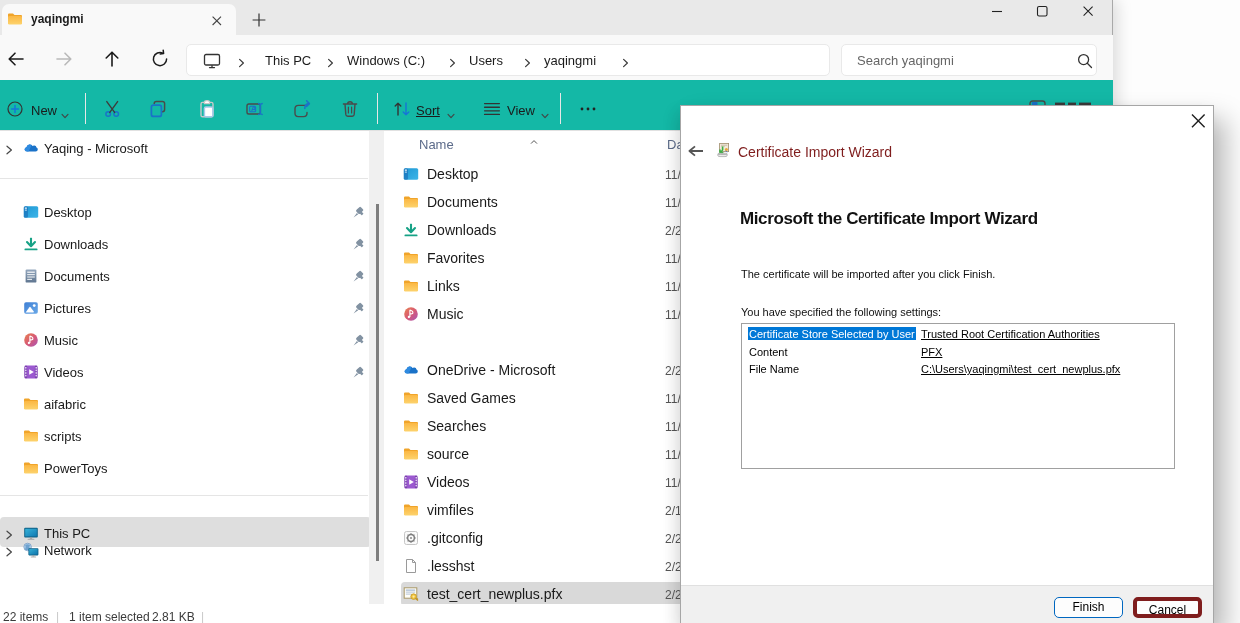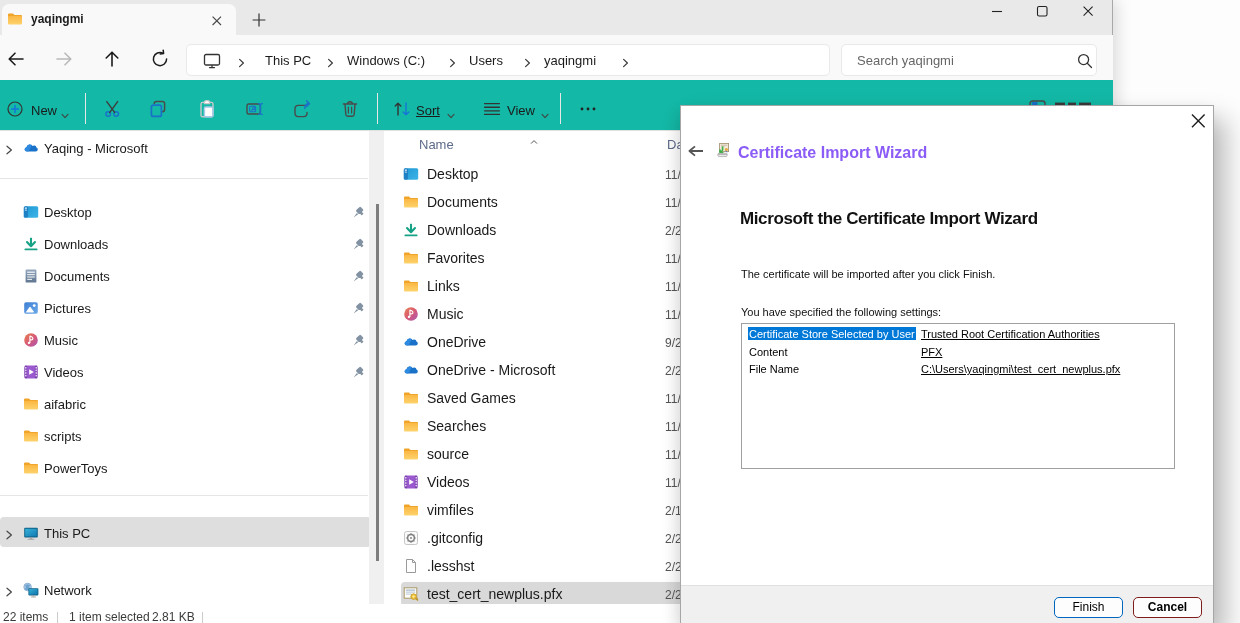--- a/index.html
+++ b/index.html
@@ -41,21 +41,21 @@
 #dlgtitle { position:absolute; left:59px; top:103px; font-size:17px; font-weight:bold; color:#111; letter-spacing:-0.38px; }
 #dlgbody1 { position:absolute; left:60px; top:162px; font-size:11px; color:#111; }
 #dlgbody2 { position:absolute; left:60px; top:200px; font-size:11px; color:#111; }
 #setbox { position:absolute; left:60px; top:217px; width:434px; height:146px; background:#fff; border:1px solid #a0a0a0; }
 .setrow { position:absolute; left:7px; font-size:11px; color:#000; white-space:nowrap; }
 .setsel { position:absolute; left:6px; top:3px; width:168px; height:13px; background:#0078d7; }
 .setval { position:absolute; left:179px; font-size:11px; color:#000; white-space:nowrap;text-decoration:underline; }
 #dlgfooter { position:absolute; left:0; top:479px; width:532px; height:39px; background:#f0f0f0; border-top:1px solid #e0e0e0; }
 .dbtn { position:absolute; top:11px; width:69px; height:21px; border-radius:5px; background:#fdfdfd; font-size:12px; text-align:center; line-height:19px; color:#000; }
 #btnfinish { left:373px; border:1.5px solid #0067c0; }
-#btncancel { left:452px; border:1px solid #7f1d1d;font-weight:bold; }
+#btncancel { left:452px; border:4px solid #7f1d1d; }
 </style></head>
 <body>
 <div id="page">
 <div id="explorer">
 
 <div id="tabbar">
   <div id="tab">
     <span style="position:absolute;left:5px;top:7px;"><svg width="16" height="16" viewBox="0 0 16 16" style="">
               <path d="M1 3.5 Q1 2.5 2 2.5 L6 2.5 L7.5 4 L14 4 Q15 4 15 5 L15 6 L1 6 Z" fill="#f0a42a"></path>
               <defs>
@@ -397,21 +397,21 @@
                   <stop offset="1" stop-color="#1179b2"></stop>
                 </linearGradient>
               </defs>
               <rect x="1.2" y="2.8" width="13.6" height="9.6" rx="1" fill="#0e6288"></rect>
               <rect x="2.2" y="3.8" width="11.6" height="7.6" fill="url(#tpc)"></rect>
               <rect x="6.8" y="12.4" width="2.4" height="1.4" fill="#9a9a9a"></rect>
               <rect x="4.6" y="13.8" width="6.8" height="1.1" rx="0.5" fill="#b0b0b0"></rect>
             </svg></span>
           <span class="stxt">This PC</span>
         </div>
-        <div class="srow" style="top:444px;">
+        <div class="srow" style="top:404px;">
           <span class="schev"><svg width="10" height="12" viewBox="0 0 10 12" style="">
               <path d="M3 2.2 L7.4 6 L3 9.8" stroke="#454545" stroke-width="1.2" fill="none" stroke-linecap="round" stroke-linejoin="round"></path>
             </svg></span>
           <span class="sic"><svg width="16" height="16" viewBox="0 0 16 16" style="">
               <circle cx="4.6" cy="5" r="3.8" fill="#b8d4ec"></circle>
               <path d="M2.2 3 Q4.6 1.6 7 3 Q5.8 5.2 6.6 7.6 Q4.2 8.6 2 7.4 Q3.2 5 2.2 3 Z" fill="#6fa3d0"></path>
               <circle cx="4.6" cy="5" r="3.8" fill="none" stroke="#5d88b8" stroke-width="0.6"></circle>
               <defs>
                 <linearGradient id="nwm" x1="0" y1="0" x2="1" y2="1">
                   <stop offset="0" stop-color="#34aed4"></stop>
@@ -510,28 +510,20 @@
                   <stop offset="0.5" stop-color="#d85a74"></stop>
                   <stop offset="1" stop-color="#a855b8"></stop>
                 </linearGradient>
               </defs>
               <circle cx="8" cy="8" r="6.8" fill="url(#mg)"></circle>
               <path d="M6.9 11 L6.9 4.6 Q6.9 4.1 7.4 4.2 Q9.2 4.7 9.8 6.1 Q10.1 7 9.4 7.6 Q8.4 8.2 6.9 7.6" fill="none" stroke="#fff" stroke-width="1.15"></path>
               <circle cx="5.9" cy="11" r="1.15" fill="#fff"></circle>
             </svg></span>
           <span class="ftxt">Music</span>
           <span class="fdate">11/</span>
-        </div>
-        <div class="frow" style="top:197px;">
-          <span class="fic"><svg width="16" height="16" viewBox="0 0 16 16" style="">
-              <path d="M4.2 11.5 Q1.6 11.5 1.6 9.4 Q1.6 7.6 3.5 7.3 Q3.8 5 6.2 4.6 Q8.3 4.3 9.6 5.9 Q10.3 5.5 11.3 5.6 Q13.2 5.8 13.5 7.6 Q14.9 8 14.8 9.6 Q14.7 11.4 12.6 11.5 Z" fill="#1a72c8"></path>
-              <path d="M4.2 11.5 Q1.6 11.5 1.6 9.4 Q1.6 7.6 3.5 7.3 Q3.8 5 6.2 4.6 Q7.6 4.4 8.7 5.3 L5.5 11.5 Z" fill="#2e8ae0"></path>
-            </svg></span>
-          <span class="ftxt">OneDrive</span>
-          <span class="fdate">9/2</span>
         </div>
         <div class="frow" style="top:225px;">
           <span class="fic"><svg width="16" height="16" viewBox="0 0 16 16" style="">
               <path d="M4.2 11.5 Q1.6 11.5 1.6 9.4 Q1.6 7.6 3.5 7.3 Q3.8 5 6.2 4.6 Q8.3 4.3 9.6 5.9 Q10.3 5.5 11.3 5.6 Q13.2 5.8 13.5 7.6 Q14.9 8 14.8 9.6 Q14.7 11.4 12.6 11.5 Z" fill="#1a72c8"></path>
               <path d="M4.2 11.5 Q1.6 11.5 1.6 9.4 Q1.6 7.6 3.5 7.3 Q3.8 5 6.2 4.6 Q7.6 4.4 8.7 5.3 L5.5 11.5 Z" fill="#2e8ae0"></path>
             </svg></span>
           <span class="ftxt">OneDrive - Microsoft</span>
           <span class="fdate">2/2</span>
         </div>
         <div class="frow" style="top:253px;">
@@ -659,21 +651,21 @@
   <div style="position:absolute;left:36px;top:37px;"><svg width="12" height="15" viewBox="0 0 12 15" style="">
           <rect x="2.6" y="0.4" width="9" height="8.2" fill="#f1e9da" stroke="#a08c6c" stroke-width="0.8"></rect>
           <rect x="4" y="1.8" width="6.2" height="0.7" fill="#b8ac92"></rect>
           <rect x="4" y="3.2" width="4" height="0.6" fill="#c8bda4"></rect>
           <circle cx="9.4" cy="6.6" r="1.5" fill="#e8a63c"></circle>
           <path d="M8.6 7.8 L10.2 9.2" stroke="#4a78c8" stroke-width="0.9"></path>
           <path d="M5.6 3.4 L5.6 7.2 M5.6 7.2 L3.2 9.6 M3.0 6.4 L3.0 9.8 L6.4 9.8" stroke="#3cb043" stroke-width="1.6" fill="none"></path>
           <path d="M0.6 11.2 Q0.6 10.2 3.2 10.2 L8.2 10.2 Q10.4 10.2 10.4 11.2 Q10.4 12.3 8.2 12.3 L3.2 12.3 Q0.6 12.3 0.6 11.2 Z" fill="#e0e0e0" stroke="#909090" stroke-width="0.6"></path>
           <path d="M0.8 12.4 Q0.8 11.6 3.2 11.6 L8.2 11.6 Q10.2 11.6 10.2 12.4 Q10.2 13.6 8.0 13.6 L3.0 13.6 Q0.8 13.6 0.8 12.4 Z" fill="#f2f2f2" stroke="#909090" stroke-width="0.6"></path>
         </svg></div>
-  <div style="position:absolute;left:57px;top:38px;font-size:16px;color:#8b5cf6;font-weight:bold;">Certificate Import Wizard</div>
+  <div style="position:absolute;left:57px;top:38px;font-size:14px;color:#7f1d1d;">Certificate Import Wizard</div>
   <div id="dlgtitle">Microsoft the Certificate Import Wizard</div>
   <div id="dlgbody1">The certificate will be imported after you click Finish.</div>
   <div id="dlgbody2">You have specified the following settings:</div>
   <div id="setbox">
     <div class="setsel"></div>
     <div class="setrow" style="top:4px;color:#fff;">Certificate Store Selected by User</div>
     <div class="setval" style="top:4px;">Trusted Root Certification Authorities</div>
     <div class="setrow" style="top:22px;">Content</div>
     <div class="setval" style="top:22px;">PFX</div>
     <div class="setrow" style="top:39px;">File Name</div>

